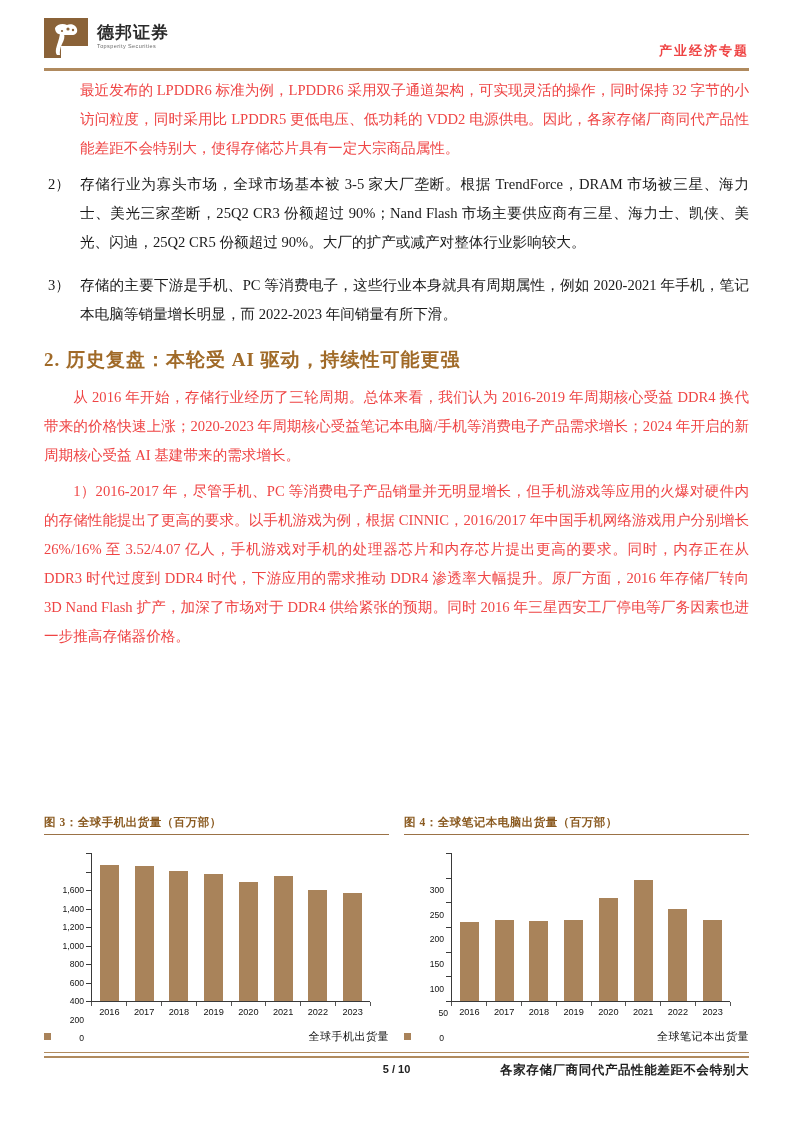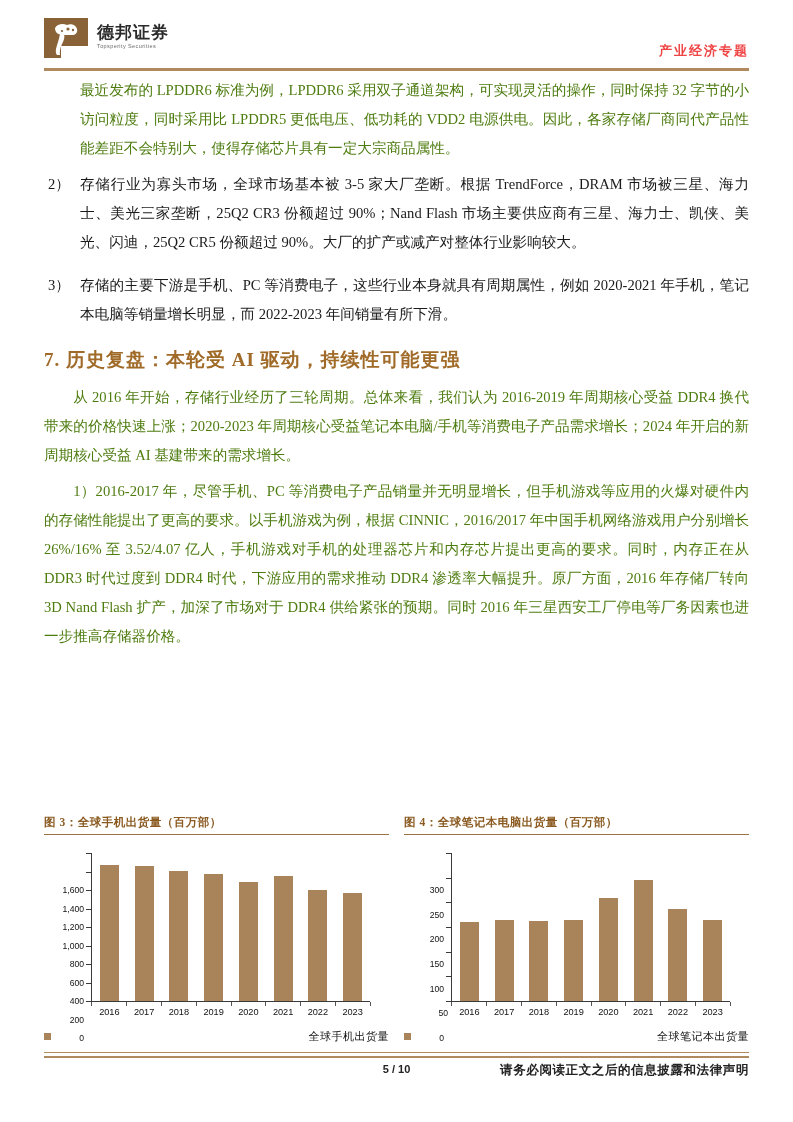--- a/index.html
+++ b/index.html
@@ -54,21 +54,21 @@
   
   .content{
     position:absolute; left:44px; top:76px; width:705px;
   }
   p.para{
     margin:0 0 7px 0;
     font-size:14.6px;
     line-height:29px;
     text-align:justify;
     text-justify:inter-ideograph;
-    color:#4d7c0f;
+    color:#ef4444;
     font-family:"Liberation Serif", serif;
   }
   p.indent{ text-indent:2em; }
   .numlist{
     margin:0; padding:0; list-style:none;
   }
   .numlist li{
     position:relative;
     padding-left:36px;
     margin:0 0 14px 0;
@@ -237,21 +237,21 @@
     <li>
       <span class="mark">2）</span>
       <span>存储行业为寡头市场，全球市场基本被 3-5 家大厂垄断。根据 TrendForce，DRAM 市场被三星、海力士、美光三家垄断，25Q2 CR3 份额超过 90%；Nand Flash 市场主要供应商有三星、海力士、凯侠、美光、闪迪，25Q2 CR5 份额超过 90%。大厂的扩产或减产对整体行业影响较大。</span>
     </li>
     <li>
       <span class="mark">3）</span>
       <span>存储的主要下游是手机、PC 等消费电子，这些行业本身就具有周期属性，例如 2020-2021 年手机，笔记本电脑等销量增长明显，而 2022-2023 年间销量有所下滑。</span>
     </li>
   </ul>
 
-  <h2 class="section-title">7. 历史复盘：本轮受 AI 驱动，持续性可能更强</h2>
+  <h2 class="section-title">2. 历史复盘：本轮受 AI 驱动，持续性可能更强</h2>
 
   <p class="para indent">从 2016 年开始，存储行业经历了三轮周期。总体来看，我们认为 2016-2019 年周期核心受益 DDR4 换代带来的价格快速上涨；2020-2023 年周期核心受益笔记本电脑/手机等消费电子产品需求增长；2024 年开启的新周期核心受益 AI 基建带来的需求增长。</p>
   <p class="para indent">1）2016-2017 年，尽管手机、PC 等消费电子产品销量并无明显增长，但手机游戏等应用的火爆对硬件内的存储性能提出了更高的要求。以手机游戏为例，根据 CINNIC，2016/2017 年中国手机网络游戏用户分别增长 26%/16% 至 3.52/4.07 亿人，手机游戏对手机的处理器芯片和内存芯片提出更高的要求。同时，内存正在从 DDR3 时代过度到 DDR4 时代，下游应用的需求推动 DDR4 渗透率大幅提升。原厂方面，2016 年存储厂转向 3D Nand Flash 扩产，加深了市场对于 DDR4 供给紧张的预期。同时 2016 年三星西安工厂停电等厂务因素也进一步推高存储器价格。</p>
 </div>
 
 <div class="figures">
 
   <div class="figure">
     <div class="fig-title">图 3：全球手机出货量（百万部）</div>
     <div class="chart">
@@ -404,14 +404,14 @@
         <div class="ytick" style="top: 8px; left: 42px; position: absolute;"></div>
         <div class="ylabel" style="top: 8px; left: 0px; right: auto;">300</div>
       </div>
   </div>
 </div>
 
 <div class="footer-rule-top"></div>
 <div class="footer-rule-bot"></div>
 <div class="footer">
   <div class="page-num">5 / 10</div>
-  <div class="footer-note">请务必阅读正文之后的信息披露和法律声明</div>
+  <div class="footer-note">各家存储厂商同代产品性能差距不会特别大</div>
 </div>
 
 </body></html>

